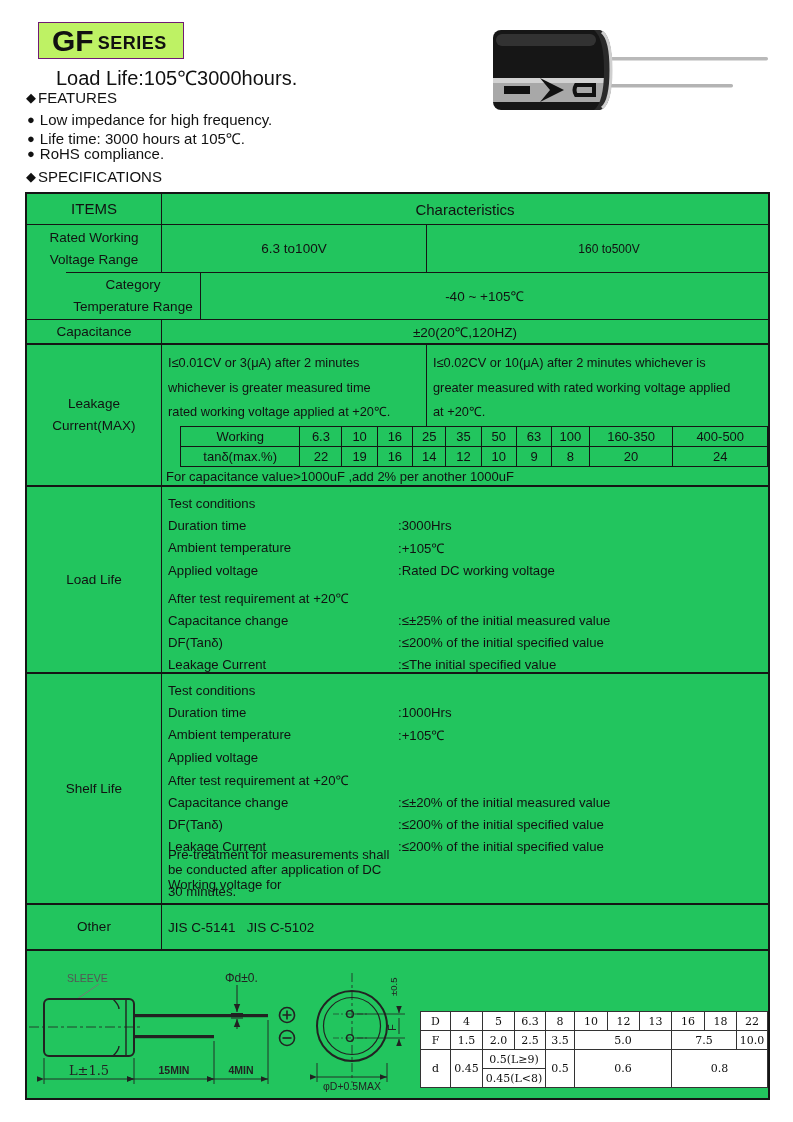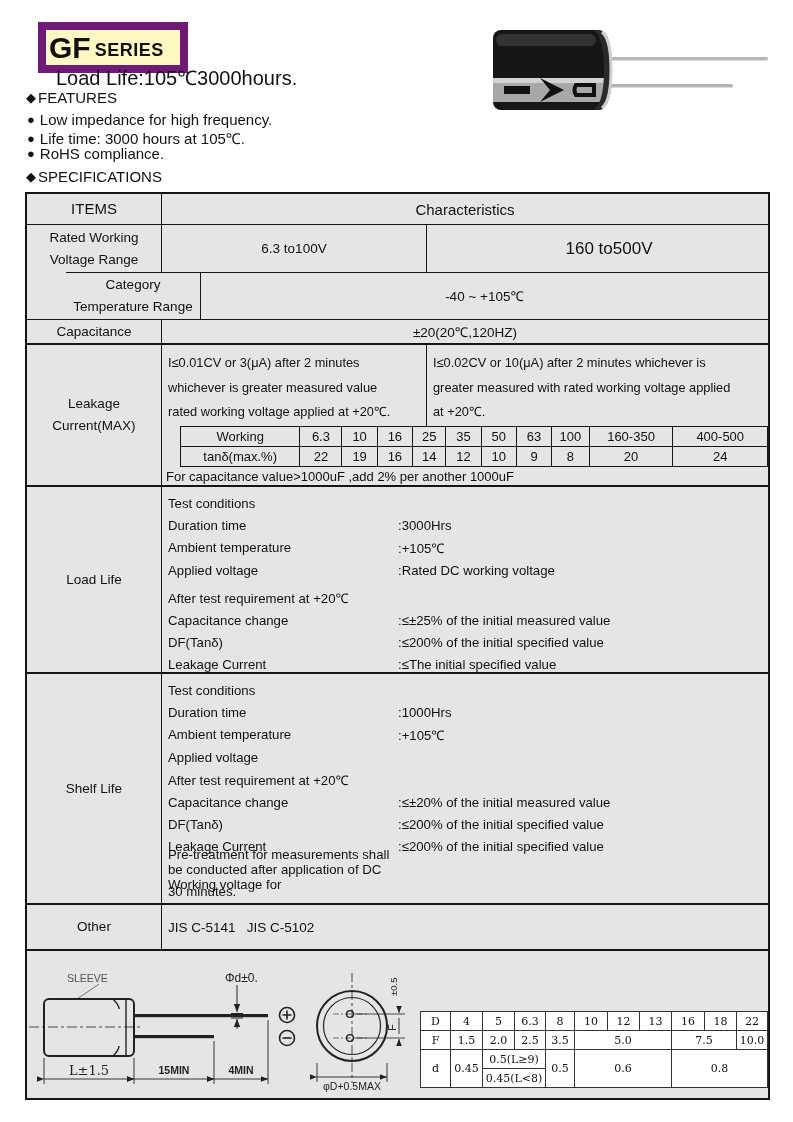--- a/index.html
+++ b/index.html
@@ -1,51 +1,51 @@
 <!DOCTYPE html>
 <html><head>
 <meta charset="utf-8">
 <style>
   html,body{margin:0;padding:0;background:#e8e8e8;}
   .page{position:relative;width:793px;height:1122px;background:#ffffff;
         font-family:"Liberation Sans", sans-serif;color:#111;overflow:hidden;}
 
   
   .series-box{position:absolute;left:38px;top:22px;width:131px;height:35px;
-              border:8px solid #701a75;display:flex;align-items:center;padding-left:3px;background:#fef9c3;}
+              border:1px solid #701a75;display:flex;align-items:center;padding-left:13px;background:#bef264;}
   .series-gf{font-size:30px;font-weight:bold;letter-spacing:0px;}
   .series-small{font-size:18px;font-weight:bold;margin-left:4px;margin-top:6px;letter-spacing:.5px;}
   .loadlife-line{position:absolute;left:56px;top:64px;font-size:20px;}
   .h-diamond{position:absolute;left:26px;font-size:15px;font-weight:500;display:flex;align-items:center;}
   .h-diamond .dia{font-size:13px;margin-right:2px;}
   .features-head{top:89px;}
   .specs-head{top:168px;}
   .bullet-line{position:absolute;left:27px;font-size:15px;display:flex;align-items:center;}
   .bullet-line .bul{font-size:13px;margin-right:5px;}
   .b1{top:111px;} .b2{top:128px;} .b3{top:145px;}
   .cap-photo{position:absolute;left:488px;top:18px;}
 
   
-  .spec-table{position:absolute;left:25px;top:192px;width:745px;border:2px solid #151515;box-sizing:border-box;background:#e5e5e5;}
+  .spec-table{position:absolute;left:25px;top:192px;width:745px;border:2px solid #151515;box-sizing:border-box;background:#22c55e;}
   .t-row{display:flex;box-sizing:border-box;border-top:1px solid #151515;}
   .t-row:first-child{border-top:none;}
   .sect{border-top:2px solid #151515;}
   .cell-label{width:135px;flex:0 0 135px;border-right:1px solid #151515;box-sizing:border-box;
               display:flex;flex-direction:column;justify-content:center;align-items:center;
               text-align:center;font-size:13.5px;line-height:22px;}
   .cell-content{flex:1;box-sizing:border-box;min-width:0;}
   .r-head{height:30px;} .r-head .cell-label,.r-head .cc{font-size:15px;}
   .r-volt{height:48px;} .r-cat{height:47px;margin-left:39px;} .r-cap{height:24px;}
   .r-leak{height:142px;} .r-load{height:187px;} .r-shelf{height:231px;}
   .r-other{height:46px;} .r-draw{height:149px;position:relative;}
   .cc{display:flex;align-items:center;justify-content:center;font-size:13.5px;height:100%;}
   .split{display:flex;height:100%;gap:23px;}
   .split .lo{width:265px;flex:0 0 265px;border-right:1px solid #151515;box-sizing:border-box;
              display:flex;align-items:center;justify-content:center;font-size:13.5px;}
-  .split .hi{flex:1;display:flex;align-items:center;justify-content:center;font-size:17px;}
+  .split .hi{flex:1;display:flex;align-items:center;justify-content:center;font-size:12px;}
 
   
   .leak-texts{display:flex;height:81px;}
   .leak-texts .lo,.leak-texts .hi{box-sizing:border-box;padding:6px 0 0 6px;font-size:12.8px;line-height:24.5px;}
   .leak-texts .lo{width:265px;flex:0 0 265px;border-right:1px solid #151515;}
   .leak-texts .hi{flex:1;}
   table.working{border-collapse:collapse;margin-left:18px;table-layout:fixed;}
   table.working td{border:1px solid #151515;height:19px;text-align:center;font-size:13px;padding:0;}
   .leak-note{font-size:13px;padding:2px 0 0 4px;}
 
@@ -143,21 +143,21 @@
 
     <div class="t-row r-leak sect">
       <div class="cell-label">
         <span>Leakage</span>
         <span>Current(MAX)</span>
       </div>
       <div class="cell-content">
         <div class="leak-texts">
           <div class="lo">
             <div>I≤0.01CV or 3(μA) after 2 minutes</div>
-            <div>whichever is greater measured value</div>
+            <div>whichever is greater measured time</div>
             <div>rated working voltage applied at +20℃.</div>
           </div>
           <div class="hi">
             <div>I≤0.02CV or 10(μA) after 2 minutes whichever is</div>
             <div>greater measured with rated working voltage applied</div>
             <div>at +20℃.</div>
           </div>
         </div>
         <table class="working">
           <tbody>

